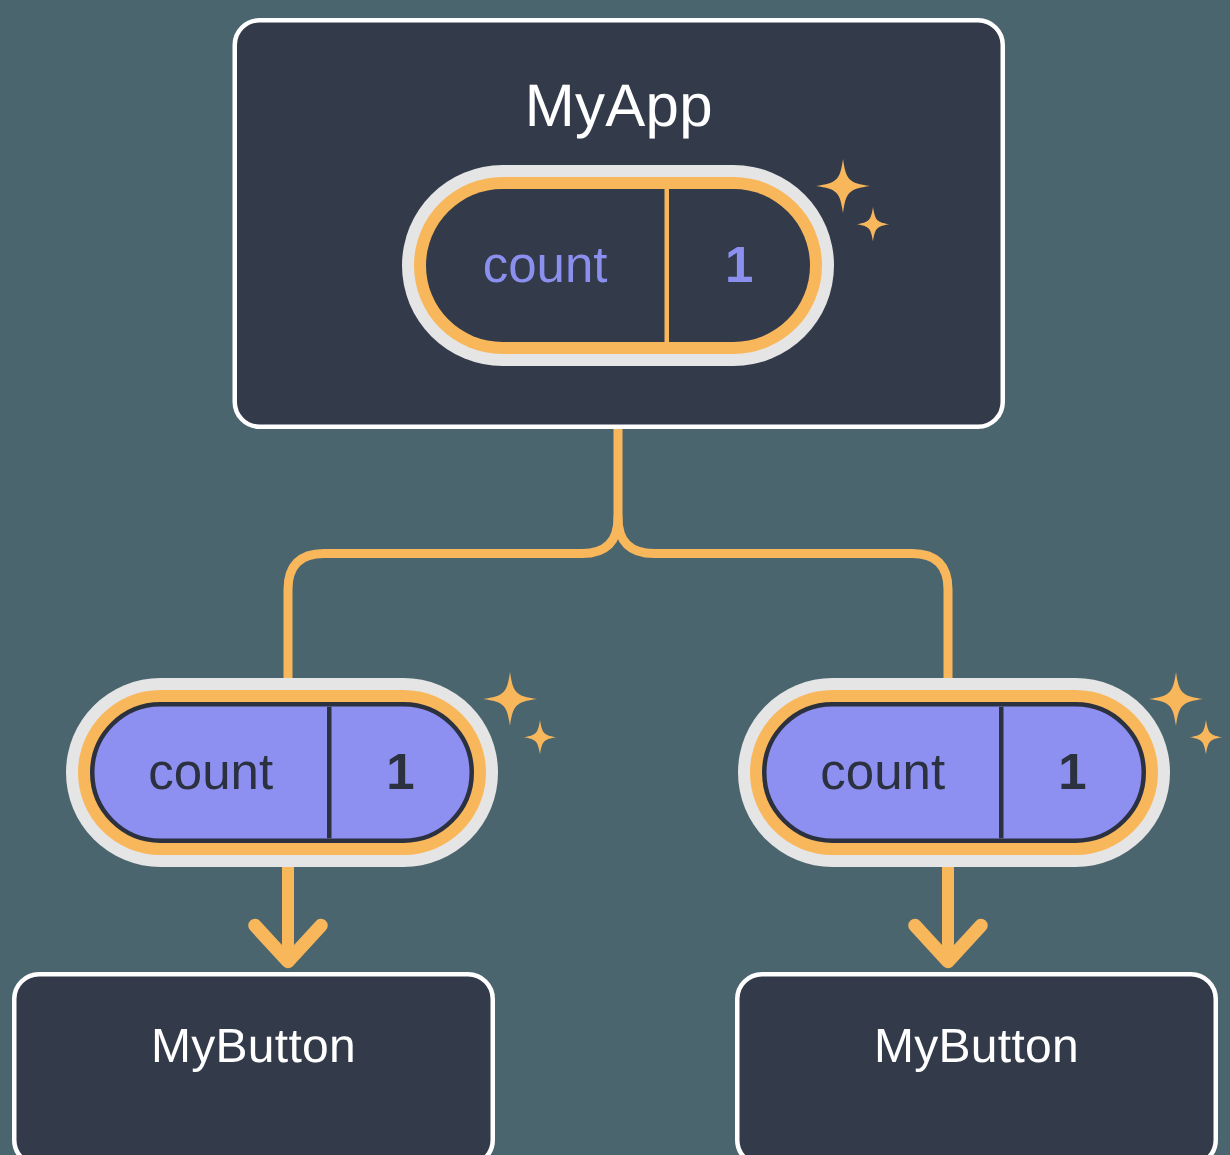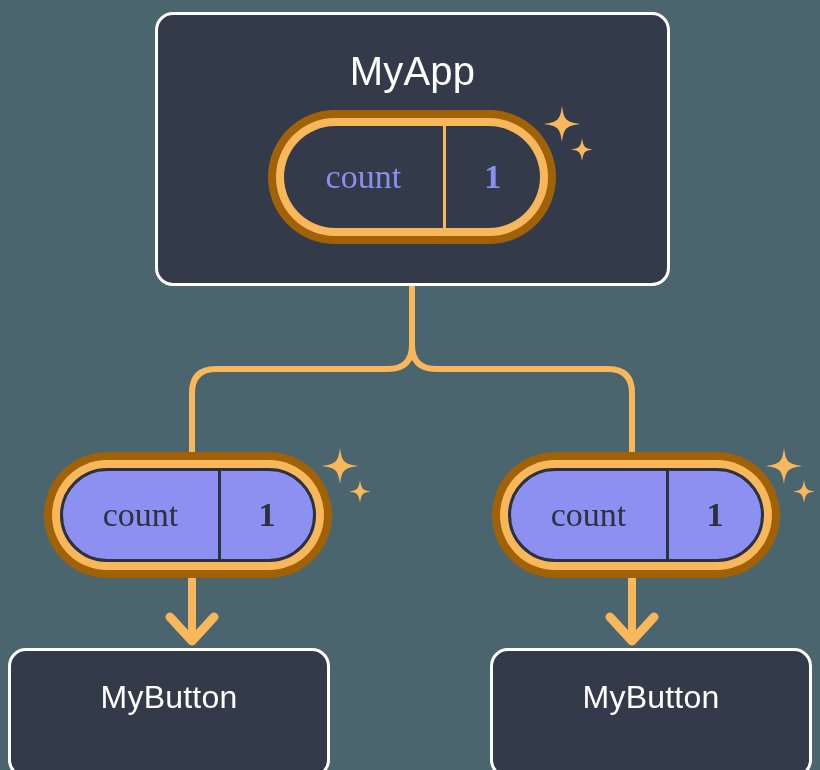--- a/index.html
+++ b/index.html
@@ -69,24 +69,23 @@
     letter-spacing: 0.2px;
   }
   #app-box .comp-title { top: 34px; }
   .btn-title { top: 28px; font-size: 32px; }
 
   
   .pill {
     position: absolute;
     box-sizing: border-box;
     border-radius: 999px;
-    background: #a16207;          
+    background: #e5e5e5;          
     padding: 8px;
     z-index: 3;
-    font-family: Liberation Serif, serif;
   }
   .pill-mid {
     width: 100%;
     height: 100%;
     box-sizing: border-box;
     border-radius: 999px;
     background: #f9b75c;          
     padding: 8px;
   }
   .pill-inner {

